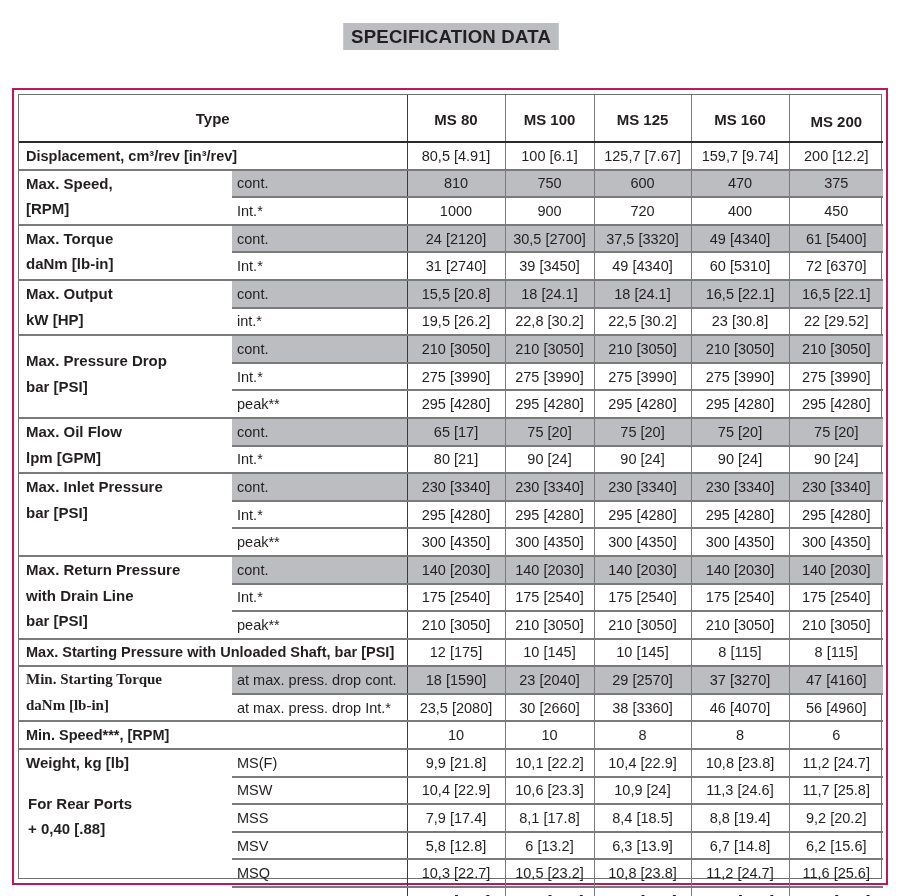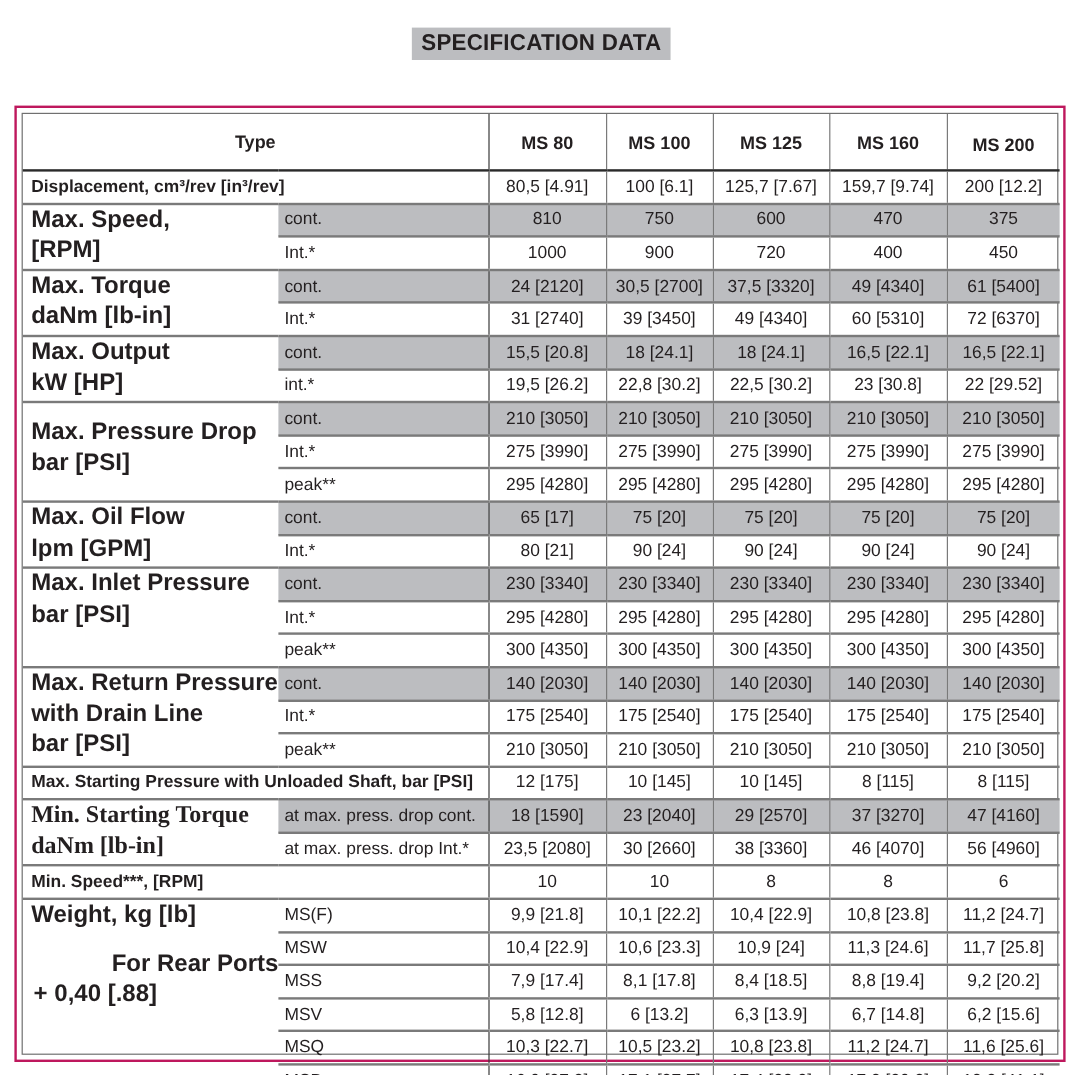--- a/index.html
+++ b/index.html
@@ -11,21 +11,21 @@
            font-family: "Liberation Sans", sans-serif; transform: scaleX(0.98); }
   .outer { position: absolute; left: 12px; top: 88px; width: 876px; height: 797px;
            border: 2px solid #be185d; box-sizing: border-box; }
   .inner { position: absolute; left: 4px; top: 4px; right: 4px; bottom: 4px;
            border: 1px solid #707070; box-sizing: border-box; }
   table { border-collapse: collapse; width: 100%; table-layout: fixed; font-size: 14.5px; }
   td { padding: 0; height: 25.6px; vertical-align: middle; white-space: nowrap; overflow: visible; }
   .hdr td { height: 40px; font-weight: bold; font-size: 15px; text-align: center;
             border-bottom: 2px solid #2a2a2a; }
   .hdr td.val { padding-top: 2px; }
-  .lbl { font-weight: bold; padding-left: 7px; font-size: 20px; }
+  .lbl { font-weight: bold; padding-left: 7px; font-size: 15px; }
   .sub { padding-left: 5px; font-size: 14.5px; }
   .val { text-align: center; border-left: 1px solid #3a3a3a; font-size: 14.5px; }
   .val + .val { border-left: 1px solid #7a7a7a; }
   .shade .sub, .shade .val { background: #bcbdc0; }
   tr.grp-top td { border-top: 2px solid #7a7a7a; }
   tr.in-grp td.sub, tr.in-grp td.val { border-top: 2px solid #7a7a7a; }
   .lbl-cell { vertical-align: top; padding-top: 4px; line-height: 25.6px; }
   .lbl-cell div { height: 25.6px; }
   .wide-lbl { font-weight: bold; padding-left: 7px; }
   .weight-lbl div.gap { height: 15px; }
@@ -264,21 +264,21 @@
             <td class="val">10</td>
             <td class="val">10</td>
             <td class="val">8</td>
             <td class="val">8</td>
             <td class="val">6</td>
           </tr>
           <tr class="grp-top">
             <td rowspan="6" class="lbl lbl-cell weight-lbl" style="padding-top: 0px;">
               <div>Weight, kg [lb]</div>
               <div class="gap"></div>
-              <div style="padding-left: 2px; text-align: right;">For Rear Ports</div>
+              <div style="padding-left: 2px;">For Rear Ports</div>
               <div style="padding-left: 2px;">+ 0,40 [.88]</div>
             </td>
             <td class="sub">MS(F)</td>
             <td class="val">9,9 [21.8]</td>
             <td class="val">10,1 [22.2]</td>
             <td class="val">10,4 [22.9]</td>
             <td class="val">10,8 [23.8]</td>
             <td class="val">11,2 [24.7]</td>
           </tr>
           <tr class="in-grp">

